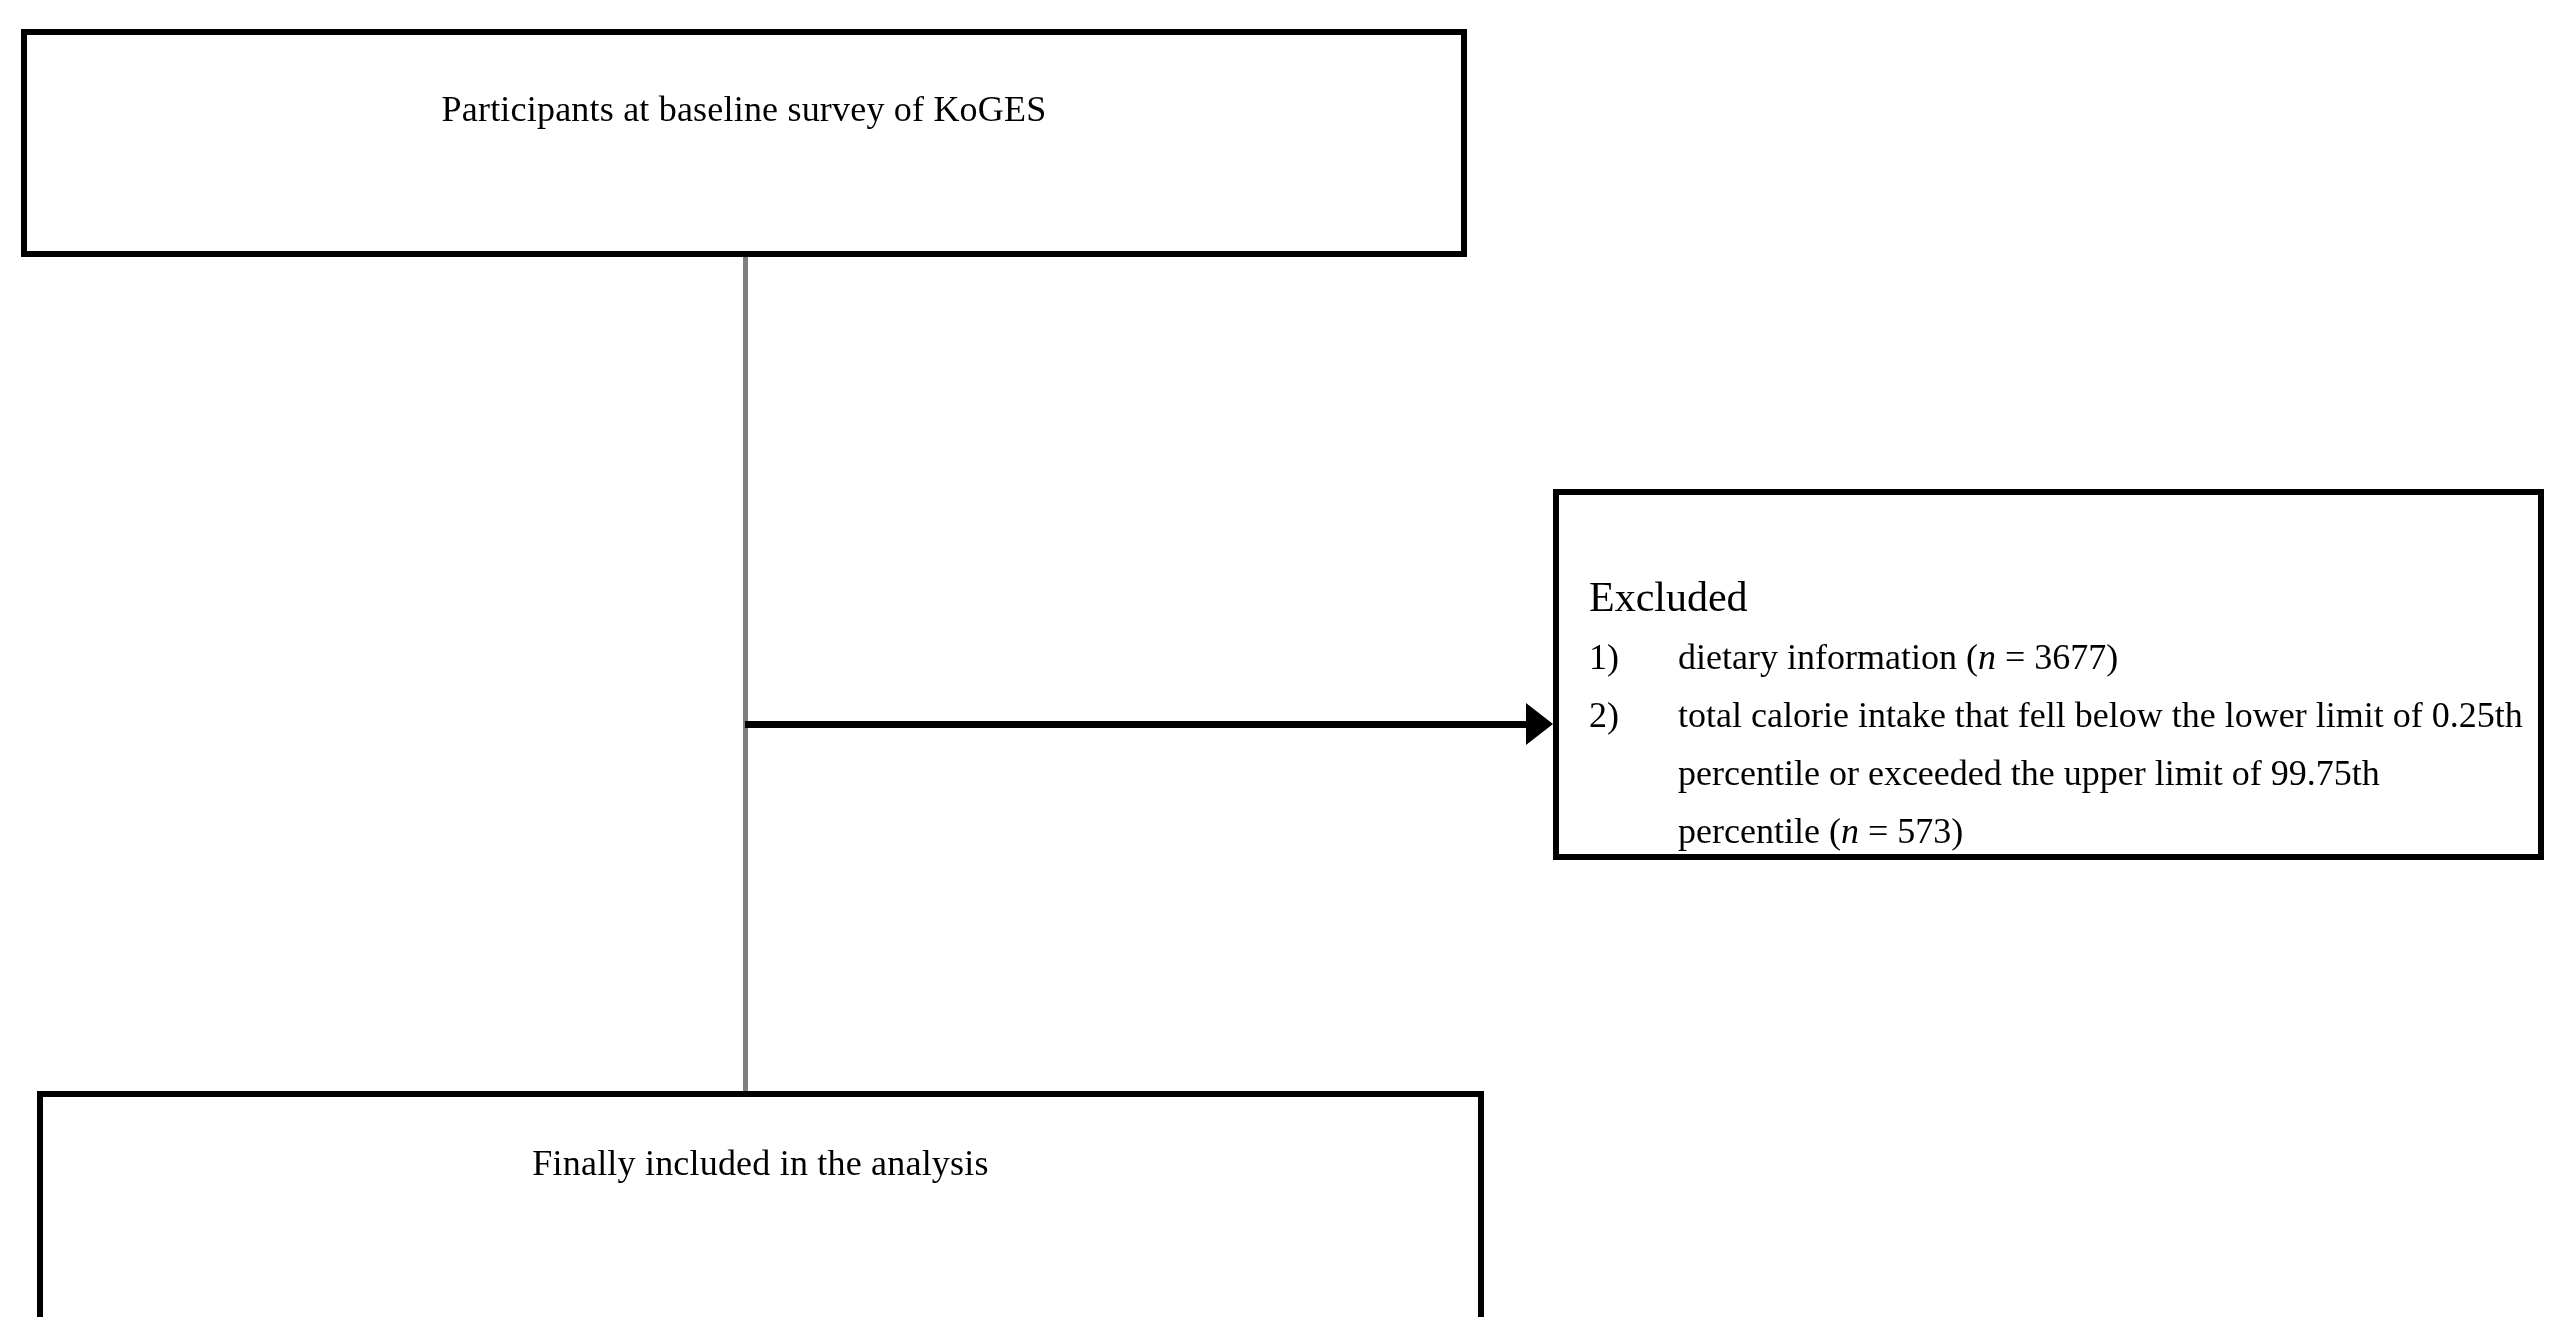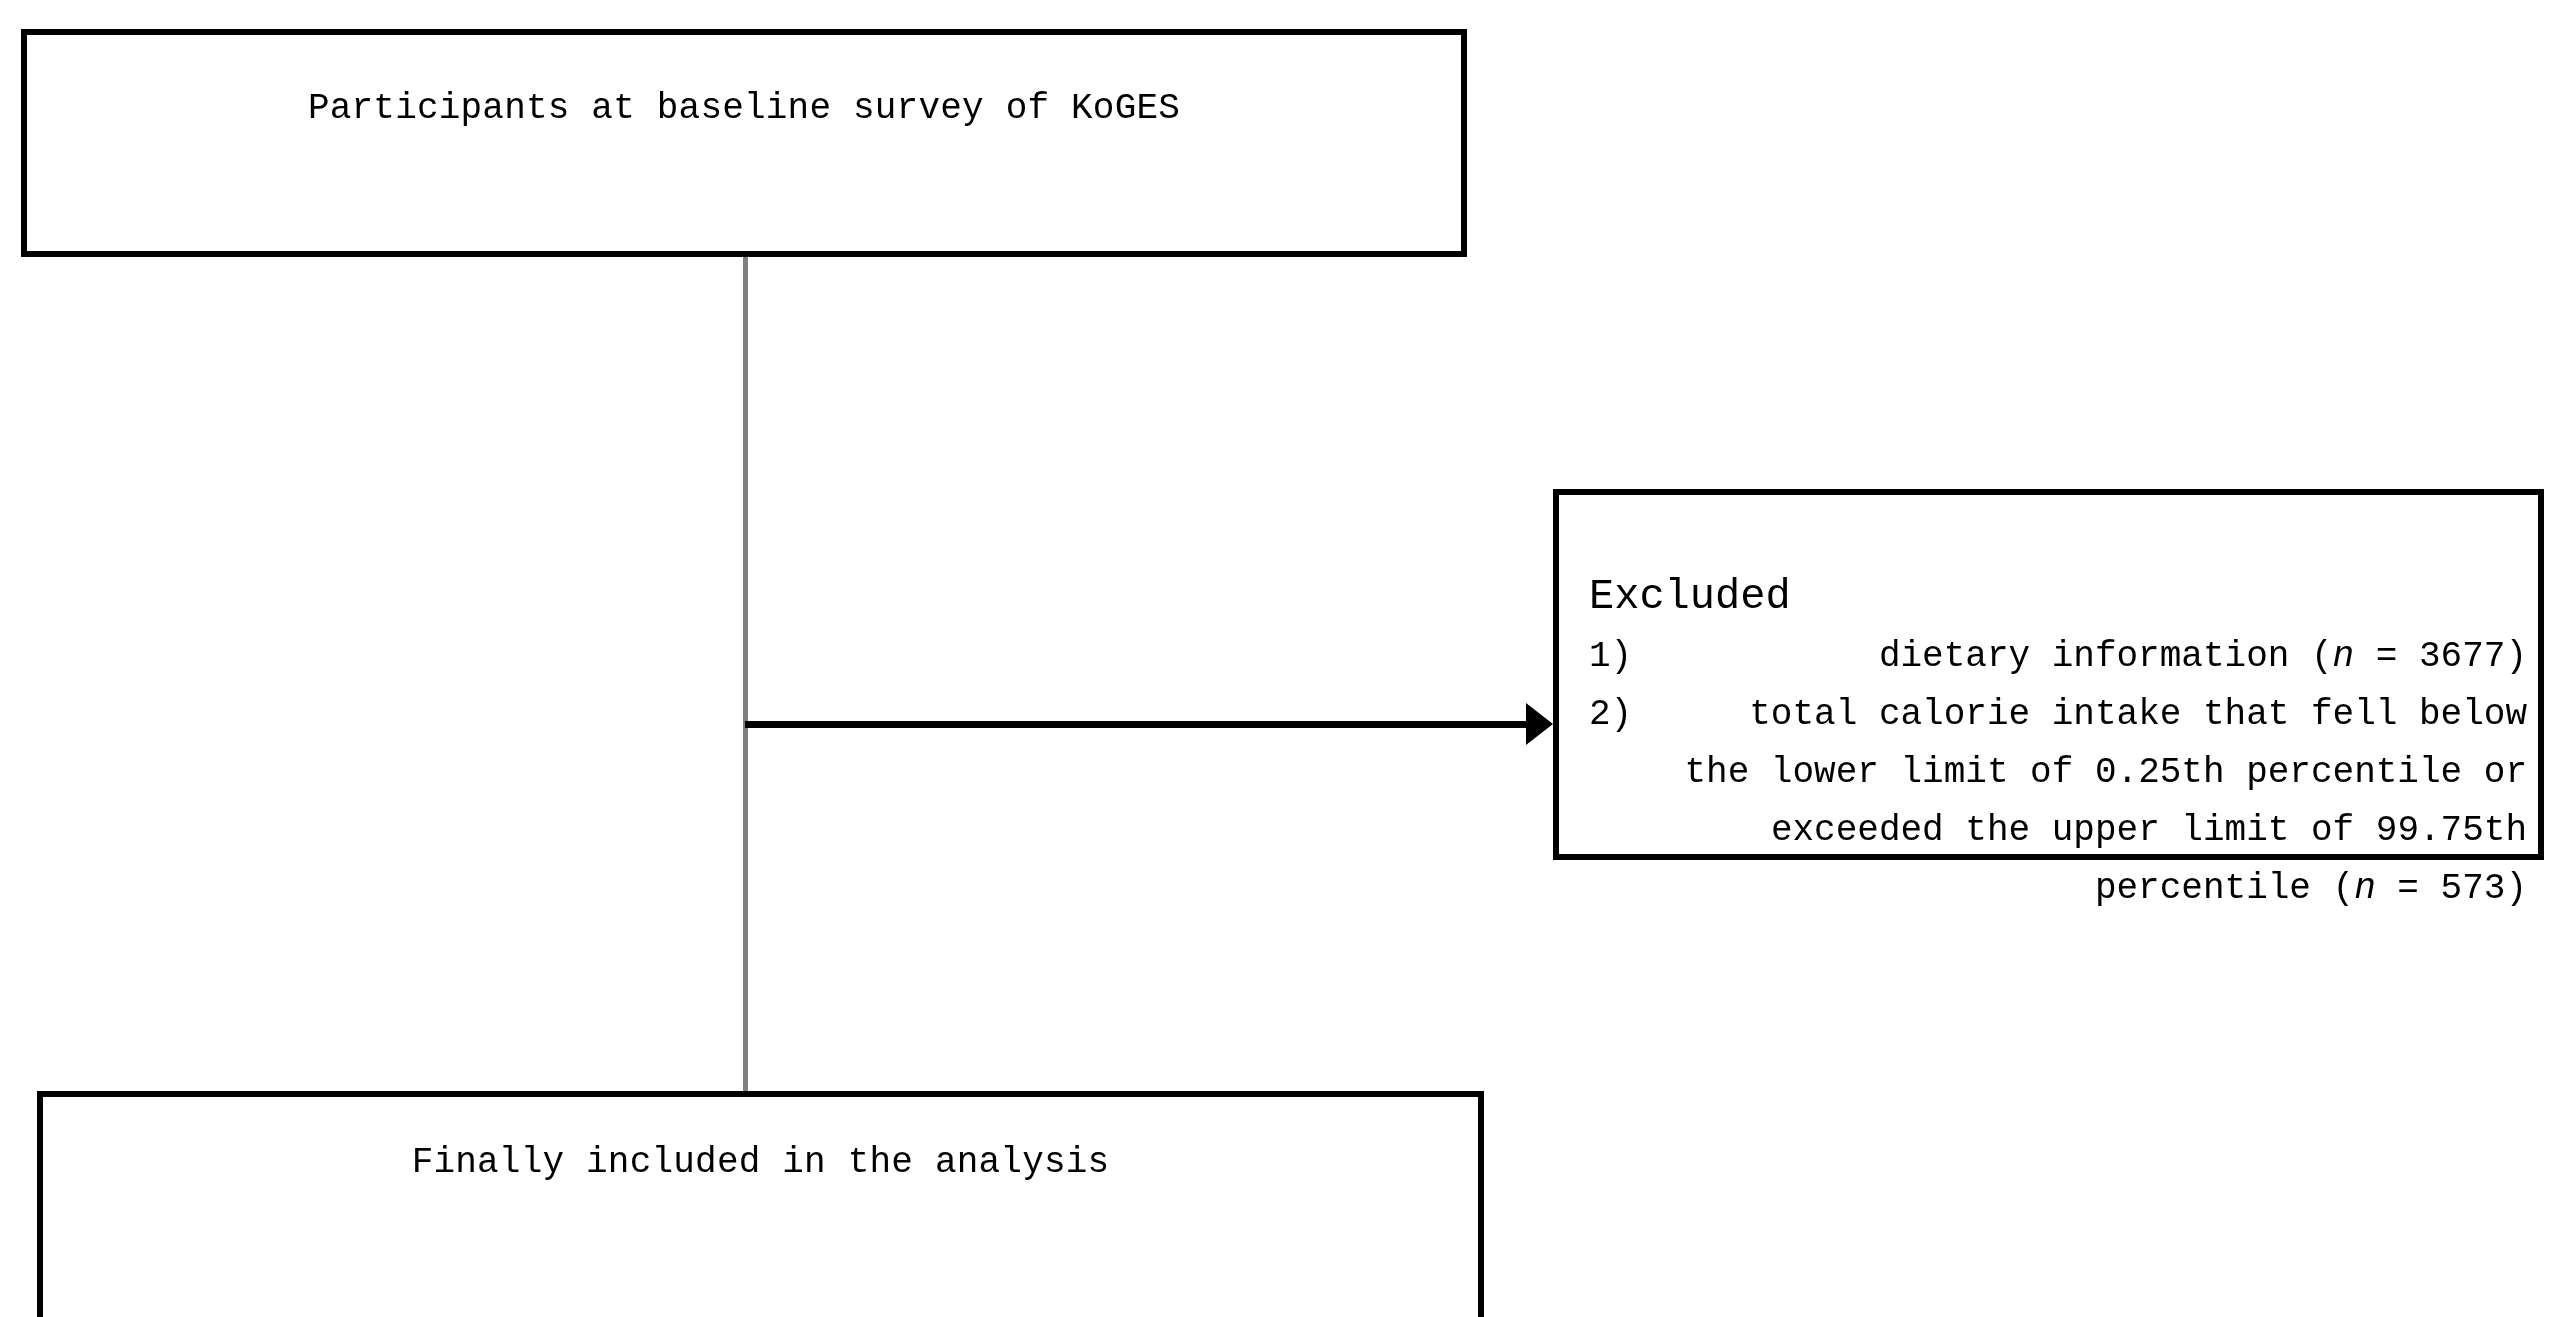--- a/index.html
+++ b/index.html
@@ -6,21 +6,21 @@
   html, body {
     margin: 0;
     padding: 0;
     background: #ffffff;
   }
   #canvas {
     position: relative;
     width: 2576px;
     height: 1317px;
     background: #ffffff;
-    font-family: Liberation Mono, monospace;
+    font-family: Liberation Serif, serif;
     color: #000000;
     overflow: hidden;
   }
 
   
   .flow-box {
     position: absolute;
     box-sizing: border-box;
     background: #ffffff;
     border: 6.4px solid #000000;
@@ -89,21 +89,20 @@
   .excluded-marker {
     position: absolute;
     left: 0;
     top: 0;
     width: 80px;
     font-size: 36px;
     line-height: 58px;
   }
   .excluded-item-text {
     display: block;
-    text-align: right;
   }
 
   
   .v-line {
     position: absolute;
     background: #7f7f7f;
   }
   #connector-vertical {
     left: 743px;
     top: 257px;

